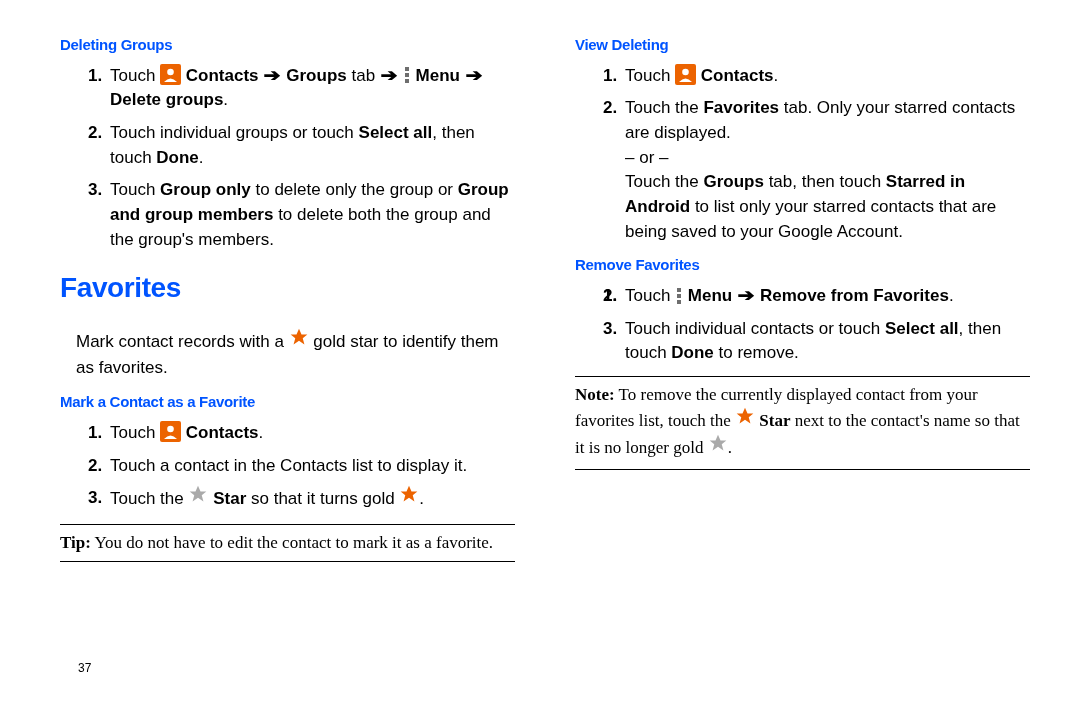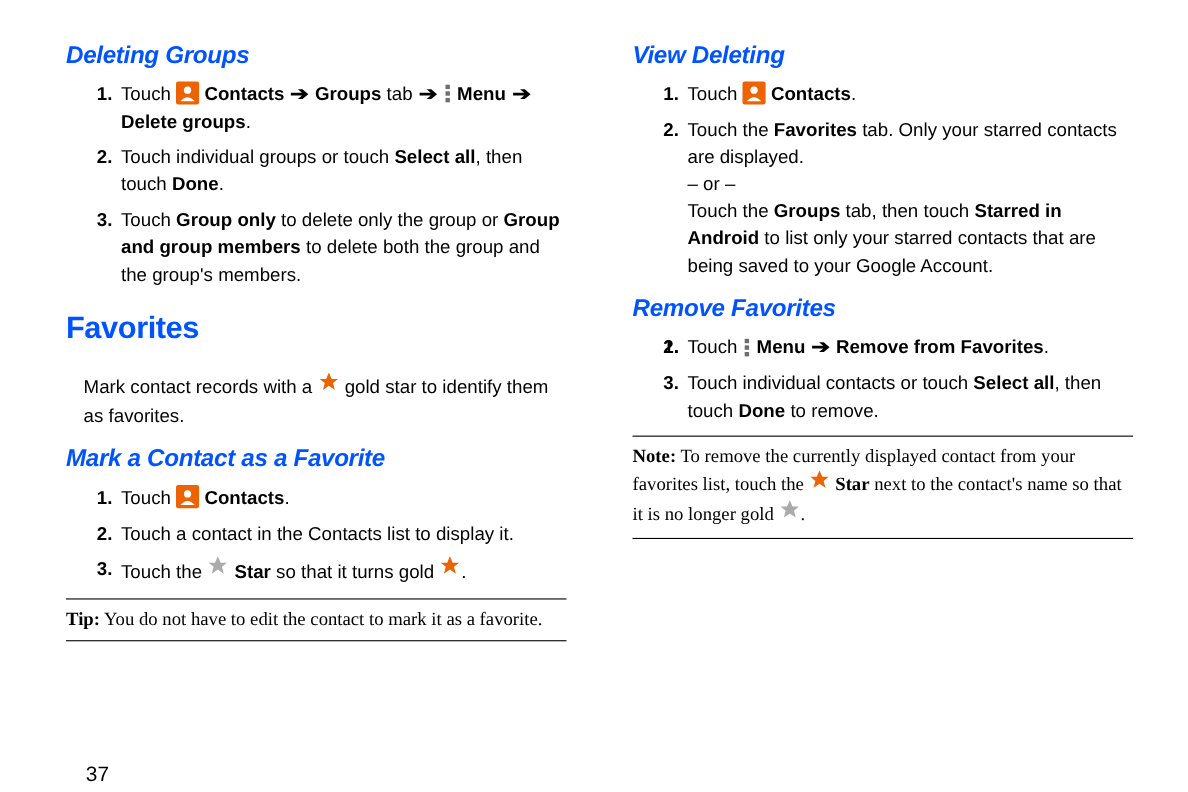--- a/index.html
+++ b/index.html
@@ -16,23 +16,22 @@
   .page {
     display: flex;
     padding: 30px 50px 10px 60px;
     gap: 60px;
   }
   .col {
     flex: 1 1 50%;
   }
   h2.blue-italic {
     color: #0054ff;
-    font-style: italic;
     font-weight: 800;
-    font-size: 22px;
+    font-size: 15px;
     margin: 4px 0 8px 0;
     letter-spacing: -0.3px;
   }
   h1.section-title {
     color: #0054ff;
     font-weight: 800;
     font-size: 28px;
     margin: 16px 0 6px 0;
     letter-spacing: -0.4px;
   }
@@ -64,22 +63,22 @@
     padding-left: 0;
     font-family: Liberation Serif, serif;
   }
   .tipnote .label {
     font-weight: 700;
   }
   .bold { font-weight: 700; }
   .pagenum {
     position: absolute;
     left: 78px;
-    top: 691px;
-    font-size: 19px;
+    top: 660px;
+    font-size: 12px;
   }
 
   
   .icon {
     display: inline-block;
     vertical-align: middle;
   }
   .contacts-icon {
     width: 21px;
     height: 21px;

